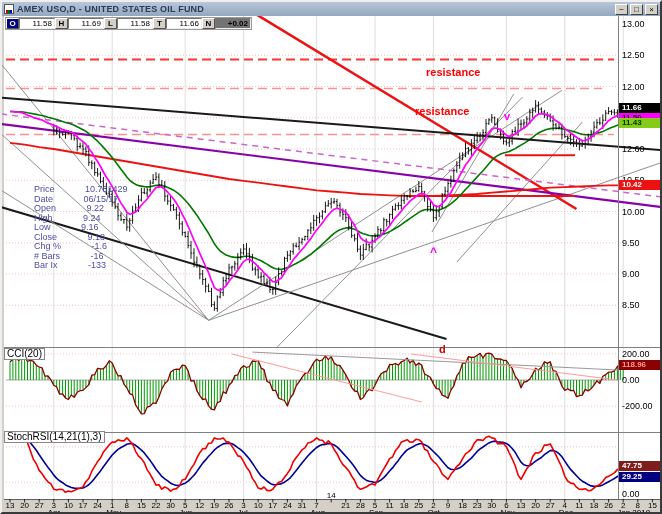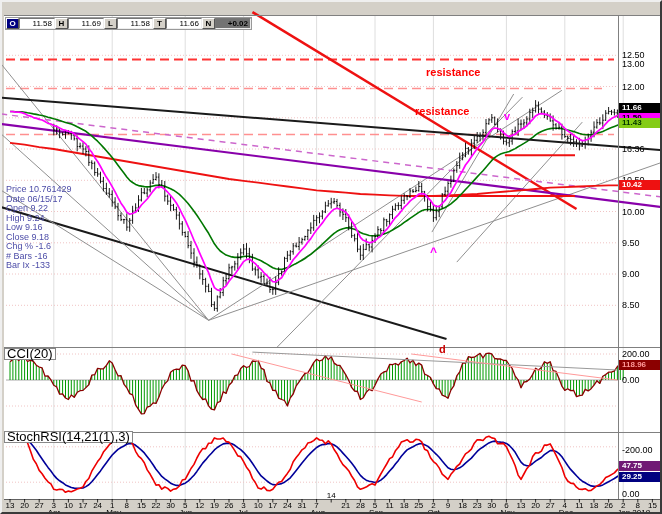--- a/index.html
+++ b/index.html
@@ -26,28 +26,28 @@
   .qlab{width:13px;height:11px;background:#d4d0c8;border:1px solid;
     border-color:#fff #555 #555 #fff;font-size:8px;font-weight:bold;text-align:center;
     line-height:10px;color:#000;}
   .qlab.accent{background:#000080;color:#fff;}
   .qval{width:36px;height:11px;background:#fff;border:1px solid;
     border-color:#777 #eee #eee #777;font-size:8px;text-align:right;line-height:10px;
     padding-right:2px;color:#000;}
   .qval.hl{background:#737373;font-weight:bold;}
   .infopanel{position:absolute;left:4px;top:183px;z-index:20;font-size:9px;
     line-height:9.5px;color:#4d4da8;}
-  .irow span{white-space:pre;}
+  .irow span{white-space:pre;margin-left:28px;}
   .axlab{position:absolute;font-size:9px;color:#000;z-index:10;white-space:nowrap;}
   .badge{position:absolute;left:617px;width:42px;height:10px;font-size:8px;
     font-weight:bold;line-height:10px;padding-left:3px;z-index:12;white-space:nowrap;}
   .xlab{position:absolute;font-size:8px;color:#000;width:18px;text-align:center;
     z-index:10;}
   .mlab{position:absolute;font-size:8px;color:#000;z-index:10;white-space:nowrap;}
-  .panel-label{position:absolute;font-size:13px;color:#000;background:#fff;
+  .panel-label{position:absolute;font-size:10px;color:#000;background:#fff;
     border:1px solid #888;padding:0 2px;z-index:15;line-height:10px;}
   .anno{position:absolute;z-index:18;font-weight:bold;white-space:nowrap;}
 </style>
 </head>
 <body>
 
 <div id="stage">
   <svg id="cv" width="662" height="514" xmlns="http://www.w3.org/2000/svg">
       <rect x="2" y="14" width="658" height="483" fill="#ffffff"></rect>
       <line x1="51.8" y1="14.0" x2="51.8" y2="497.0" stroke="#dedede" stroke-width="1"></line>
@@ -148,20 +148,29 @@
       <line x1="548.2" y1="497.0" x2="548.2" y2="500.5" stroke="#000" stroke-width="0.8"></line>
       <line x1="562.8" y1="497.0" x2="562.8" y2="500.5" stroke="#000" stroke-width="0.8"></line>
       <line x1="577.4" y1="497.0" x2="577.4" y2="500.5" stroke="#000" stroke-width="0.8"></line>
       <line x1="592.0" y1="497.0" x2="592.0" y2="500.5" stroke="#000" stroke-width="0.8"></line>
       <line x1="606.6" y1="497.0" x2="606.6" y2="500.5" stroke="#000" stroke-width="0.8"></line>
       <line x1="621.2" y1="497.0" x2="621.2" y2="500.5" stroke="#000" stroke-width="0.8"></line>
       <line x1="635.8" y1="497.0" x2="635.8" y2="500.5" stroke="#000" stroke-width="0.8"></line>
       <line x1="650.4" y1="497.0" x2="650.4" y2="500.5" stroke="#000" stroke-width="0.8"></line>
     </svg>
 
+  <div class="titlebar">
+    <span class="tb-icon"></span>
+    <span class="tb-title">AMEX USO,D - UNITED STATES OIL FUND</span>
+    <span class="tb-btns">
+      <span class="tb-btn">−</span>
+      <span class="tb-btn">□</span>
+      <span class="tb-btn">×</span>
+    </span>
+  </div>
 
   <div class="quotebar" id="quotebar">
       <span class="qlab accent">O</span>
       <span class="qval">11.58</span>
       <span class="qlab">H</span>
       <span class="qval">11.69</span>
       <span class="qlab">L</span>
       <span class="qval">11.58</span>
       <span class="qlab">T</span>
       <span class="qval">11.66</span>
@@ -177,40 +186,40 @@
       <div class="irow"><span>Close </span><span>9.18</span></div>
       <div class="irow"><span>Chg % </span><span>-1.6</span></div>
       <div class="irow"><span># Bars </span><span>-16</span></div>
       <div class="irow"><span>Bar Ix </span><span>-133</span></div>
     </div>
 
   <div class="panel-label" style="left:2px;top:346px;">CCI(20)</div>
   <div class="panel-label" style="left:2px;top:429px;">StochRSI(14,21(1),3)</div>
 
   <div id="overlay">
-      <div class="axlab" style="left:620px;top:17px;margin-top:40px;">13.00</div>
+      <div class="axlab" style="left:620px;top:17px;">13.00</div>
       <div class="axlab" style="left:620px;top:48.25px;">12.50</div>
       <div class="axlab" style="left:620px;top:79.5px;">12.00</div>
-      <div class="axlab" style="left:620px;top:142px;">16.36</div>
+      <div class="axlab" style="left:620px;top:142px;">12.60</div>
       <div class="axlab" style="left:620px;top:173.25px;">10.50</div>
       <div class="axlab" style="left:620px;top:204.5px;">10.00</div>
       <div class="axlab" style="left:620px;top:235.75px;">9.50</div>
       <div class="axlab" style="left:620px;top:267px;">9.00</div>
       <div class="axlab" style="left:620px;top:298.25px;">8.50</div>
       <div class="axlab" style="left:620px;top:347px;">200.00</div>
       <div class="axlab" style="left:620px;top:373px;">0.00</div>
-      <div class="axlab" style="left:620px;top:399px;margin-top:44px;">-200.00</div>
+      <div class="axlab" style="left:620px;top:399px;">-200.00</div>
       <div class="axlab" style="left:620px;top:428px;margin-top:41px;">100.00</div>
       <div class="axlab" style="left:620px;top:487px;">0.00</div>
       <div class="badge" style="top:100.74999999999999px;background:#000000;color:#ffffff;">11.66</div>
       <div class="badge" style="top:110.75px;background:#ff00ff;color:#000000;">11.50</div>
       <div class="badge" style="top:116.37499999999999px;background:#84cc16;color:#003300;">11.43</div>
       <div class="badge" style="top:178.25px;background:#ee1111;color:#ffffff;">10.42</div>
       <div class="badge" style="top:357.5352px;background:#8b0000;color:#ff9999;">118.96</div>
-      <div class="badge" style="top:458.8275px;background:#701a75;color:#ffffff;">47.75</div>
+      <div class="badge" style="top:458.8275px;background:#7f1d1d;color:#ffffff;">47.75</div>
       <div class="badge" style="top:469.7425px;background:#000080;color:#ffffff;">29.25</div>
       <div class="xlab" style="left:-1px;top:499px;">13</div>
       <div class="xlab" style="left:13.600000000000001px;top:499px;">20</div>
       <div class="xlab" style="left:28.200000000000003px;top:499px;">27</div>
       <div class="xlab" style="left:42.8px;top:499px;">3</div>
       <div class="xlab" style="left:57.400000000000006px;top:499px;">10</div>
       <div class="xlab" style="left:72px;top:499px;">17</div>
       <div class="xlab" style="left:86.6px;top:499px;">24</div>
       <div class="xlab" style="left:101.2px;top:499px;">1</div>
       <div class="xlab" style="left:115.8px;top:499px;">8</div>

